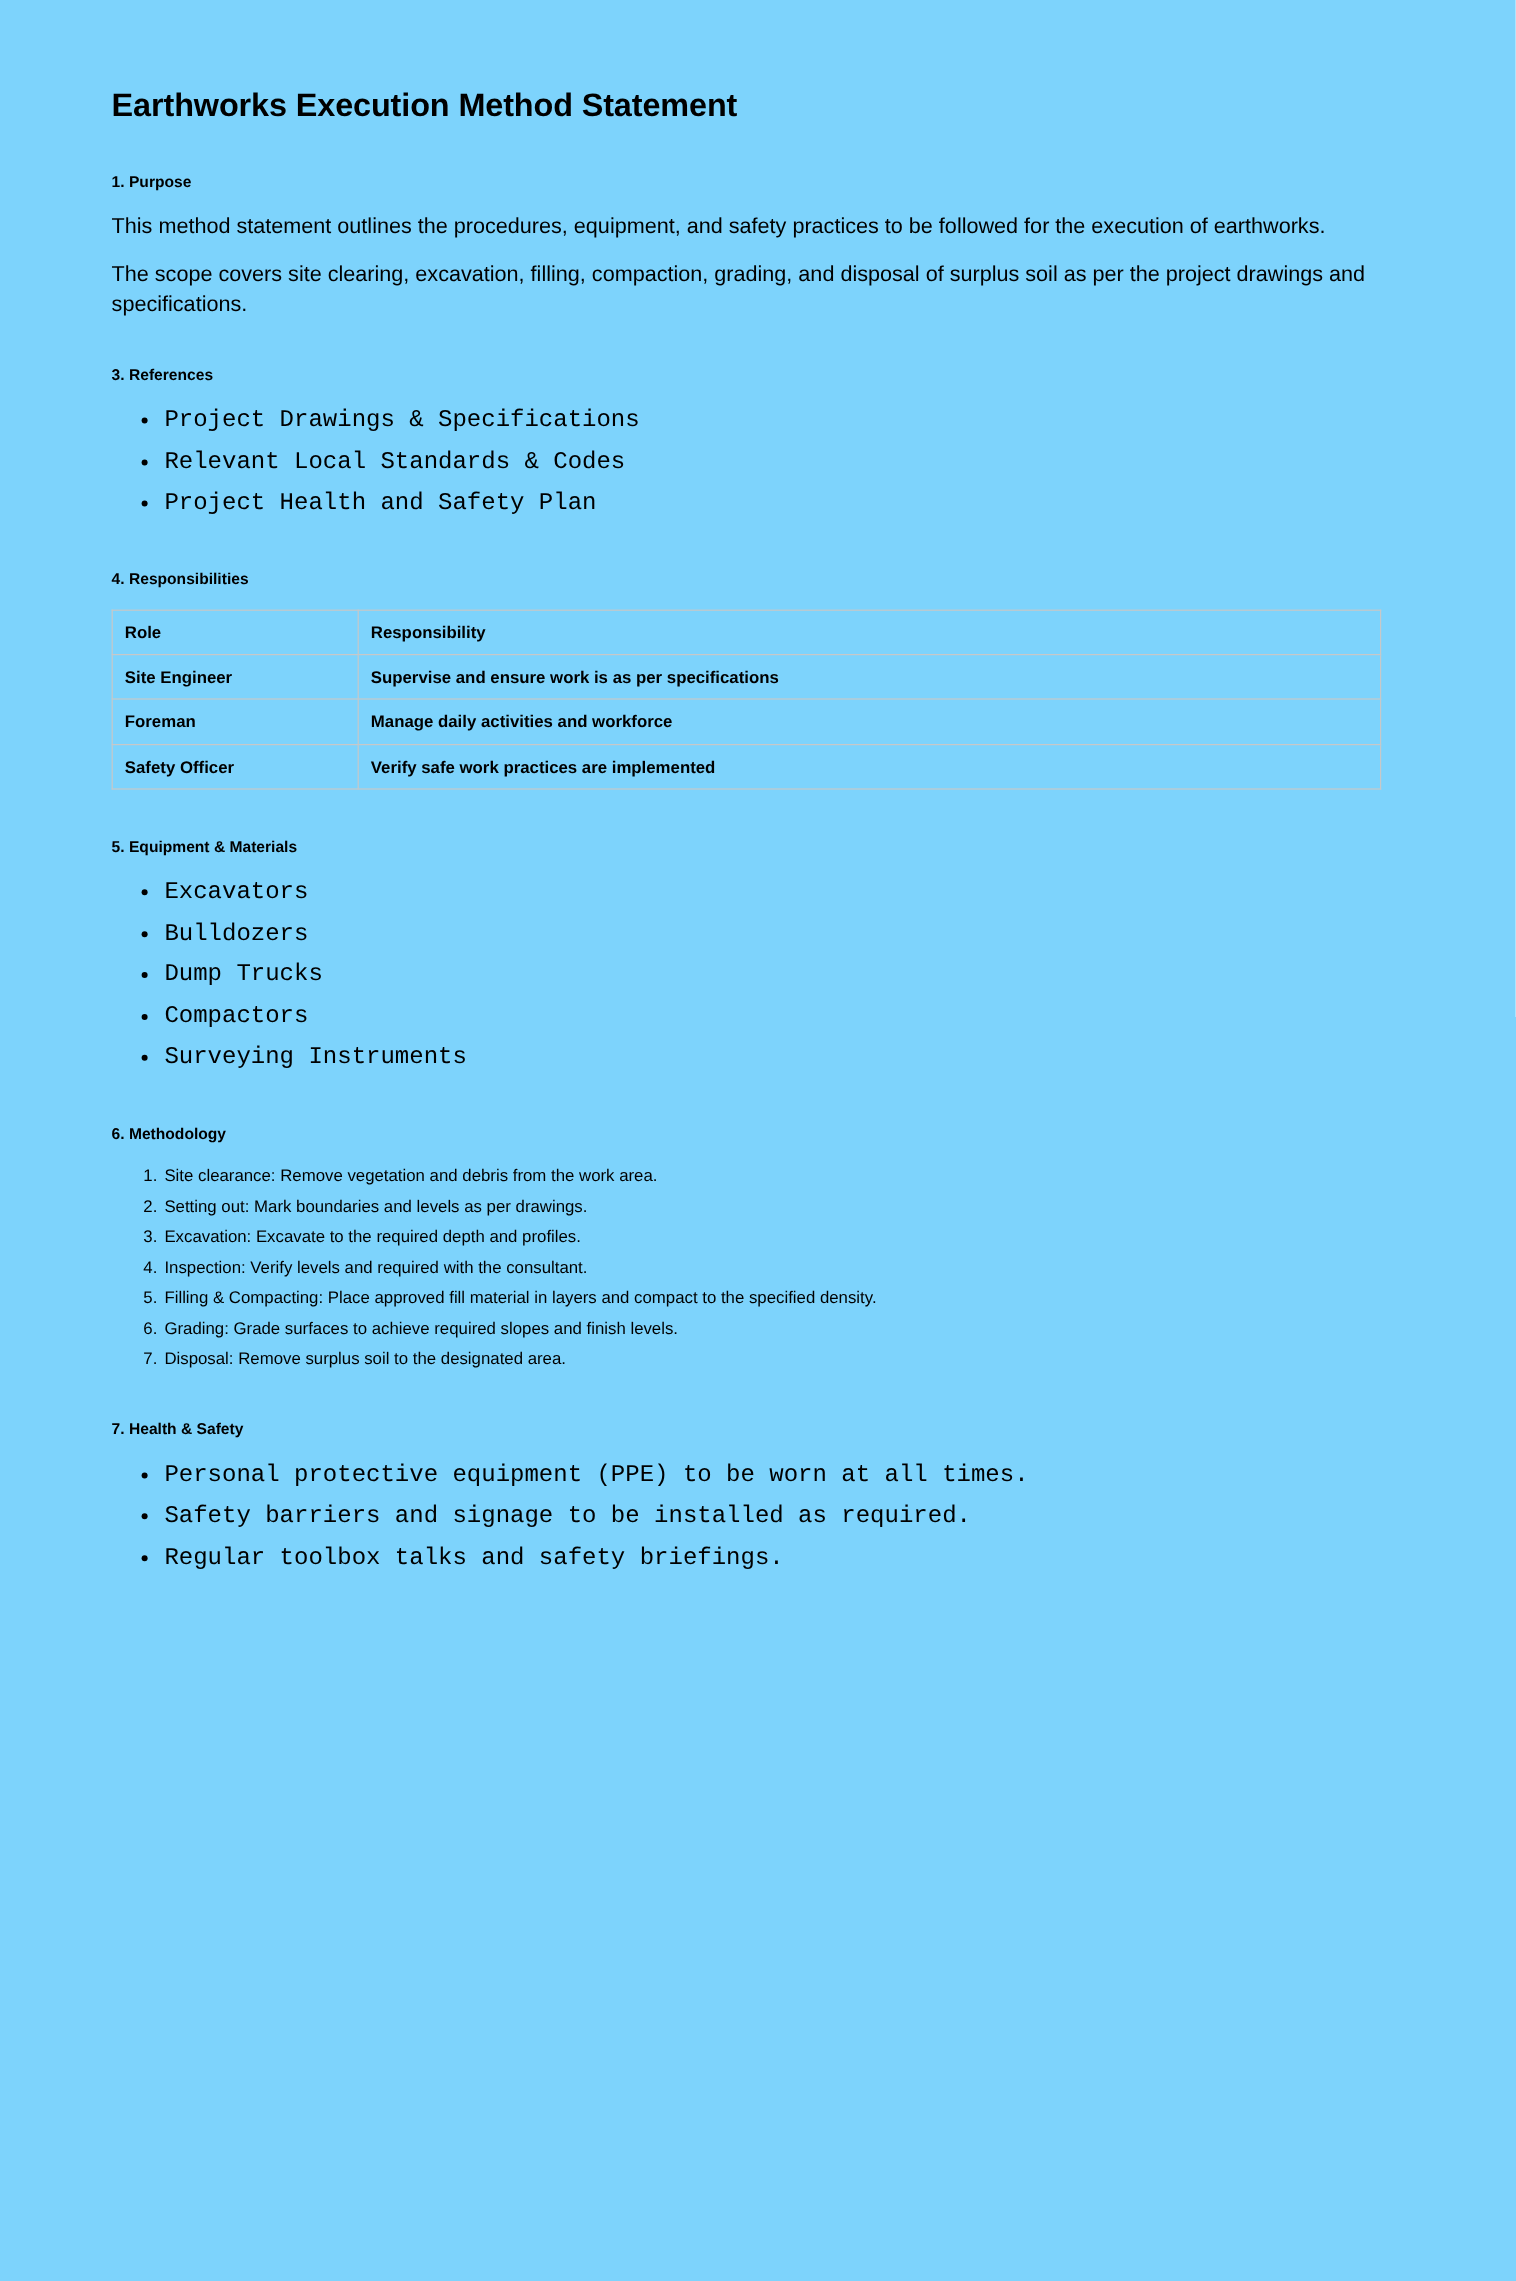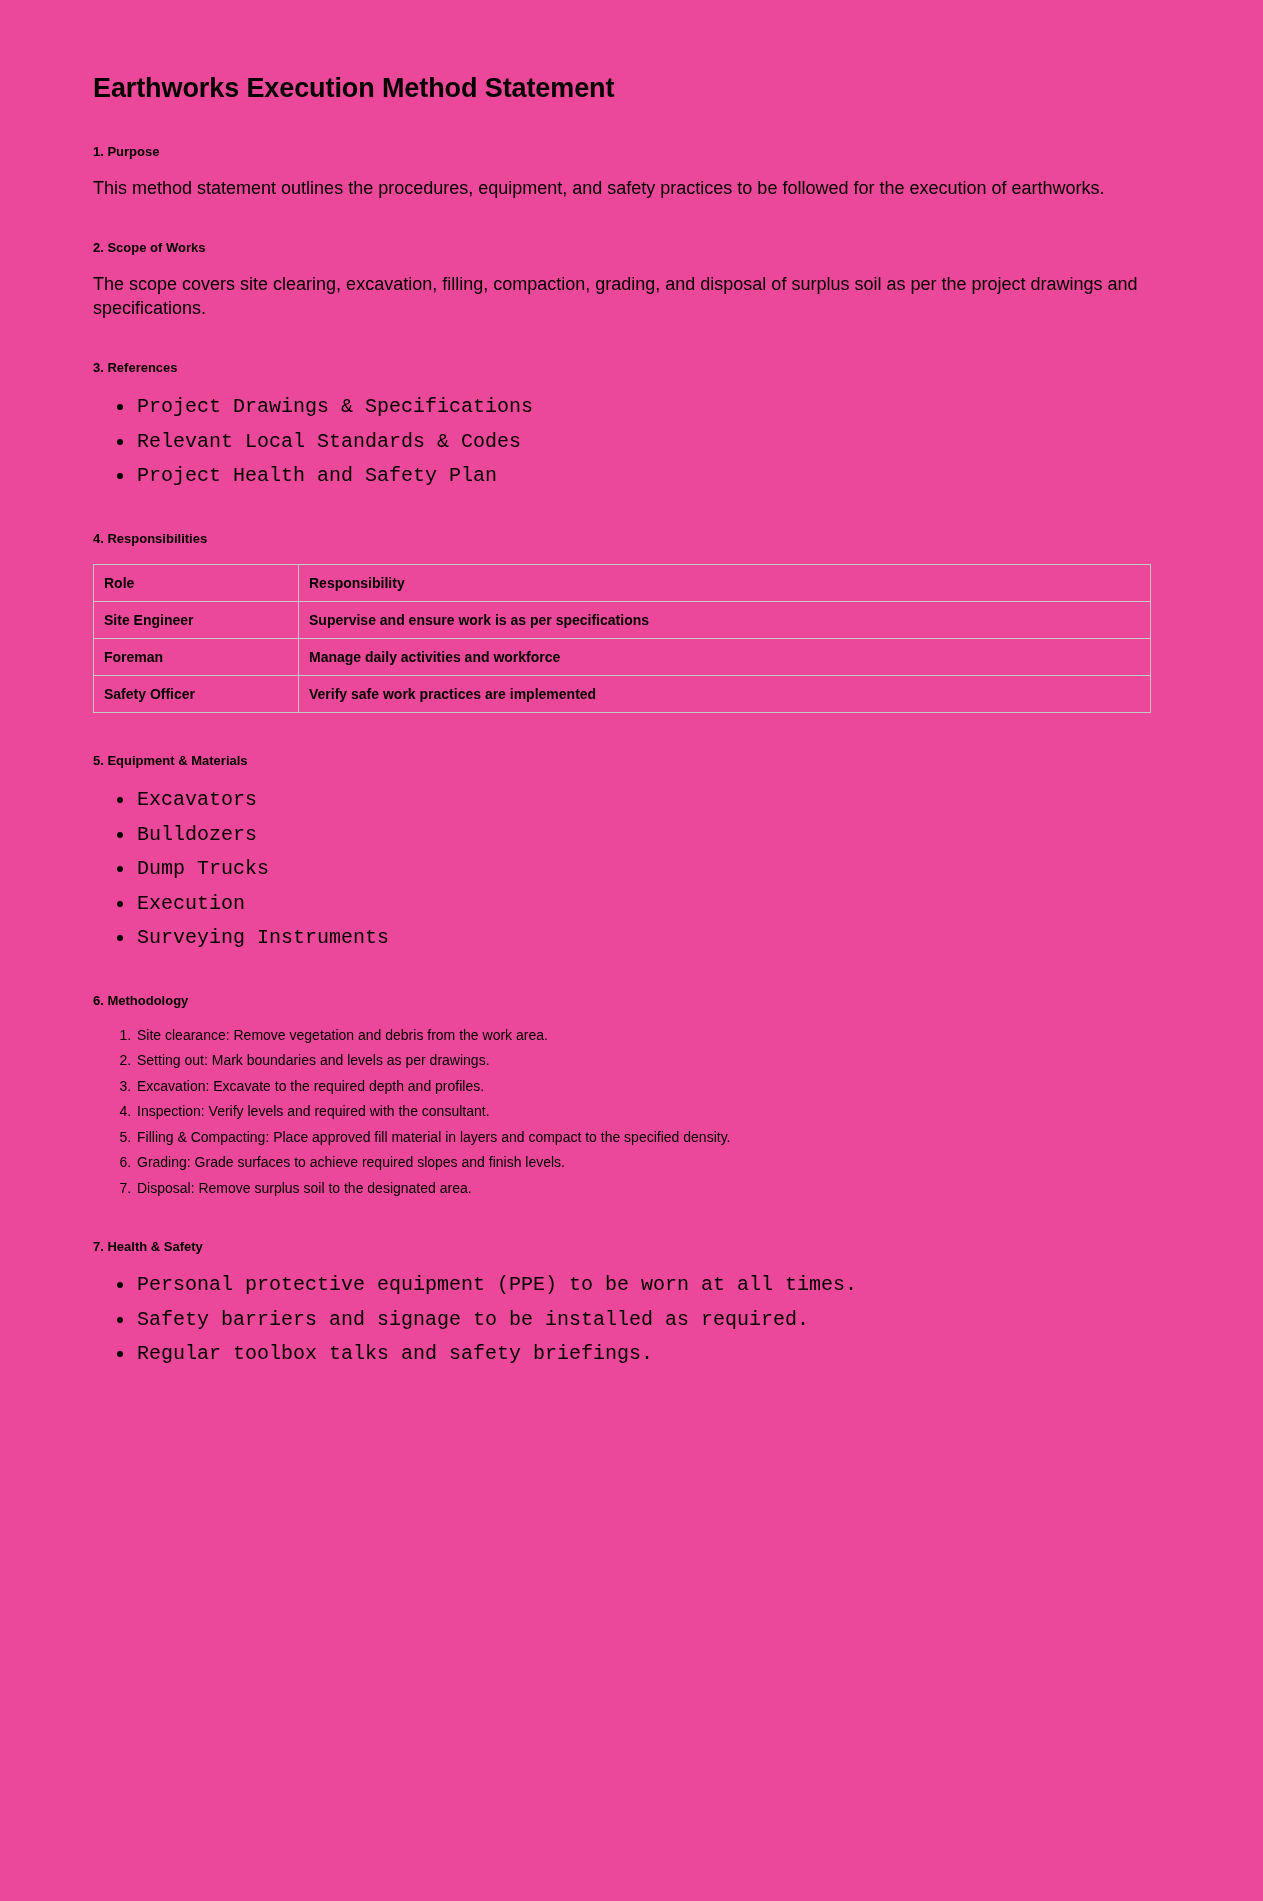--- a/index.html
+++ b/index.html
@@ -13,21 +13,21 @@
     min-height: 1901px;
     font-family: "Liberation Sans", sans-serif;
     color: #000000;
     -webkit-font-smoothing: antialiased;
   }
   .page {
     box-sizing: border-box;
     width: 1263px;
     min-height: 1901px;
     padding: 60px 113px 72px 93px;
-    background: #ec4899;
+    background: #7dd3fc;
   }
   .doc-title {
     font-size: 27px;
     font-weight: bold;
     line-height: 1.2;
     margin: 12px 0 0 0;
     letter-spacing: -0.1px;
   }
   .section {
     margin: 0;
@@ -96,21 +96,20 @@
 <div class="page">
 
   <h1 class="doc-title">Earthworks Execution Method Statement</h1>
 
   <section class="section">
     <h2 class="section-heading">1. Purpose</h2>
     <p class="para">This method statement outlines the procedures, equipment, and safety practices to be followed for the execution of earthworks.</p>
   </section>
 
   <section class="section">
-    <h2 class="section-heading">2. Scope of Works</h2>
     <p class="para">The scope covers site clearing, excavation, filling, compaction, grading, and disposal of surplus soil as per the project drawings and specifications.</p>
   </section>
 
   <section class="section">
     <h2 class="section-heading">3. References</h2>
     <ul class="bullets">
       <li>Project Drawings &amp; Specifications</li>
       <li>Relevant Local Standards &amp; Codes</li>
       <li>Project Health and Safety Plan</li>
     </ul>
@@ -145,21 +144,21 @@
       </tbody>
     </table>
   </section>
 
   <section class="section">
     <h2 class="section-heading">5. Equipment &amp; Materials</h2>
     <ul class="bullets">
       <li>Excavators</li>
       <li>Bulldozers</li>
       <li>Dump Trucks</li>
-      <li>Execution</li>
+      <li>Compactors</li>
       <li>Surveying Instruments</li>
     </ul>
   </section>
 
   <section class="section">
     <h2 class="section-heading">6. Methodology</h2>
     <ol class="steps">
       <li>Site clearance: Remove vegetation and debris from the work area.</li>
       <li>Setting out: Mark boundaries and levels as per drawings.</li>
       <li>Excavation: Excavate to the required depth and profiles.</li>

